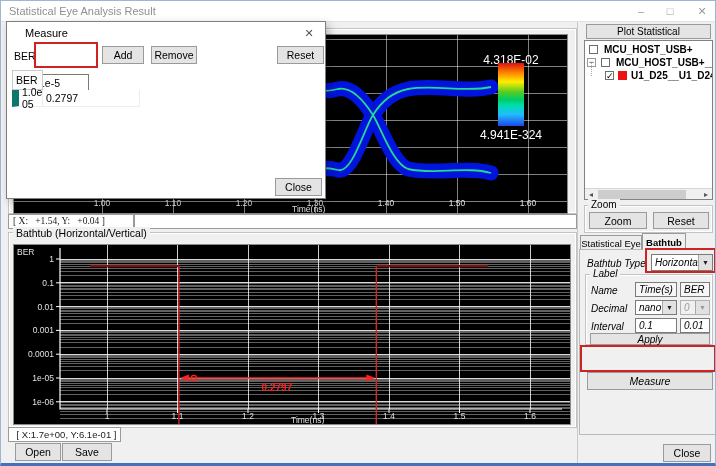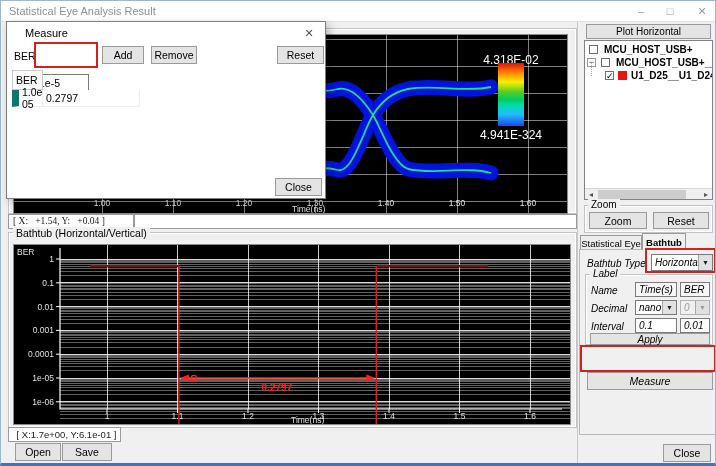--- a/index.html
+++ b/index.html
@@ -214,21 +214,21 @@
         <text x="247.61" y="146" fill="#ff2222" style="font:bold 10px &quot;Liberation Sans&quot;,sans-serif">0.2797</text>
       </svg>
   </div>
 
   <div class="abs statusbox" style="left:7px;top:426px;width:113px;height:15px;text-align:center;">[ X:1.7e+00, Y:6.1e-01 ]</div>
 
   <div class="abs btn" style="left:14px;top:442px;width:46px;height:18px;">Open</div>
   <div class="abs btn" style="left:61px;top:442px;width:50px;height:18px;">Save</div>
 
   <div class="abs rpanel">
-    <div class="abs btn" style="left:8px;top:2px;width:125px;height:15px;font-size:10px;">Plot Horizontal</div>
+    <div class="abs btn" style="left:8px;top:2px;width:125px;height:15px;font-size:10px;">Plot Statistical</div>
 
     <div class="abs treebox" style="left:6px;top:18px;width:129px;height:160px;">
       <div class="abs" style="left:0;top:2px;width:128px;height:13px;">
         <span class="abs cb" style="left:4px;top:2px;"></span>
         <span class="abs treelabel" style="left:19px;top:1px;">MCU_HOST_USB+</span>
       </div>
       <div class="abs" style="left:0;top:15px;width:128px;height:13px;">
         <span class="abs expander" style="left:2px;top:2px;">−</span>
         <span class="abs cb" style="left:16px;top:2px;"></span>
         <span class="abs treelabel" style="left:31px;top:1px;">MCU_HOST_USB+__MCU_HO</span>

